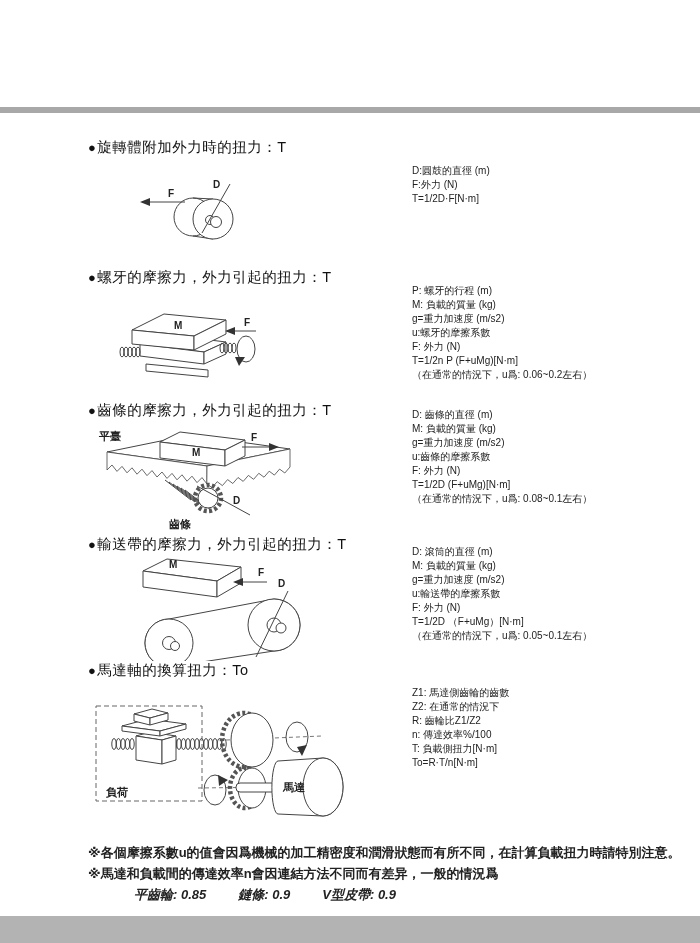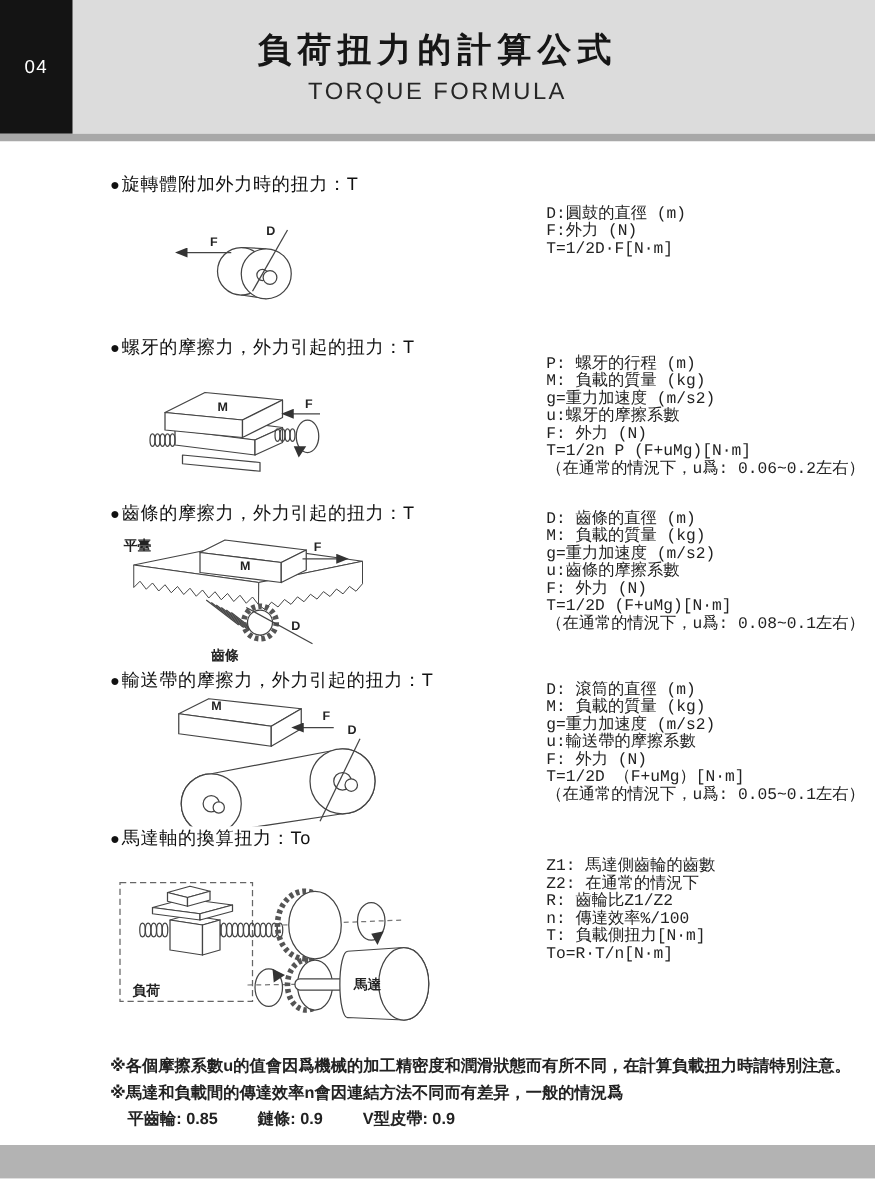--- a/index.html
+++ b/index.html
@@ -15,55 +15,48 @@
   .title { font-size:27px; font-weight:bold; letter-spacing:5px; color:#161616; }
   .subtitle { font-size:19px; letter-spacing:2px; margin-top:5px; color:#262626; }
   .divider { position:absolute; top:107px; left:0; width:700px; height:6px; background:#a8a8a8; }
   .footerbar { position:absolute; top:916px; left:0; width:700px; height:27px; background:#b3b3b3; }
 
   
   .section { position:static; }
   .sec-heading { position:absolute; left:88px; font-size:14.5px; font-weight:normal;
                  letter-spacing:0.5px; white-space:nowrap; color:#111; }
   .sec-heading .bullet { font-size:13px; margin-right:1px; }
-  .formulas { position:absolute; left:437px; font-size:13px; line-height:14px;
-              font-family:Liberation Mono, monospace;
+  .formulas { position:absolute; left:412px; font-size:10px; line-height:14px;
+              font-family:Liberation Sans, sans-serif;
               white-space:nowrap; color:#222; }
   .diagram { position:absolute; }
 
   
   .ln   { stroke:#444; stroke-width:1; fill:none; }
   .face { fill:#ffffff; stroke:#444; stroke-width:1; stroke-linejoin:round; }
   .teeth{ fill:#ffffff; stroke:#444; stroke-width:0.8; stroke-linejoin:round; }
   .rim  { fill:none; stroke:#555; stroke-width:4.5; stroke-dasharray:3 2.4; }
   .dash { stroke:#666; stroke-width:1; fill:none; stroke-dasharray:5 3; }
   .cdash{ stroke:#777; stroke-width:1; fill:none; stroke-dasharray:4 3; }
   .ah   { fill:#333; stroke:none; }
   svg text { font-family:"Liberation Sans","DejaVu Sans",sans-serif; font-weight:bold; fill:#222; }
   .lbl-latin { font-size:10px; }
   .lbl-cjk   { font-size:11px; }
 
   
   .notes { position:absolute; left:88px; top:842px; font-size:13px; line-height:21px;
            font-weight:bold; color:#222; white-space:nowrap; }
-  .notes .vals { margin-left:14px; }
+  .notes .vals { margin-left:46px;font-style:italic; }
   .notes .vals span { margin-right:32px; }
 </style>
 </head>
 <body>
 
 <div class="page">
 
-  <div class="header">
-    <div class="pagenum">04</div>
-    <div class="titlewrap">
-      <div class="title">負荷扭力的計算公式</div>
-      <div class="subtitle">TORQUE FORMULA</div>
-    </div>
-  </div>
   <div class="divider"></div>
 
   <div class="section">
     <div class="sec-heading" style="top:138px;"><span class="bullet">●</span><span>旋轉體附加外力時的扭力：T</span></div>
     <svg class="diagram" style="left:128px; top:168px;" width="210" height="85" viewBox="0 0 210 85">
       <defs>
         <marker id="ah1" markerWidth="10" markerHeight="8" refX="8" refY="4" orient="auto">
             <path d="M0,0 L10,4 L0,8 z" fill="#333"></path>
           </marker>
       </defs>

